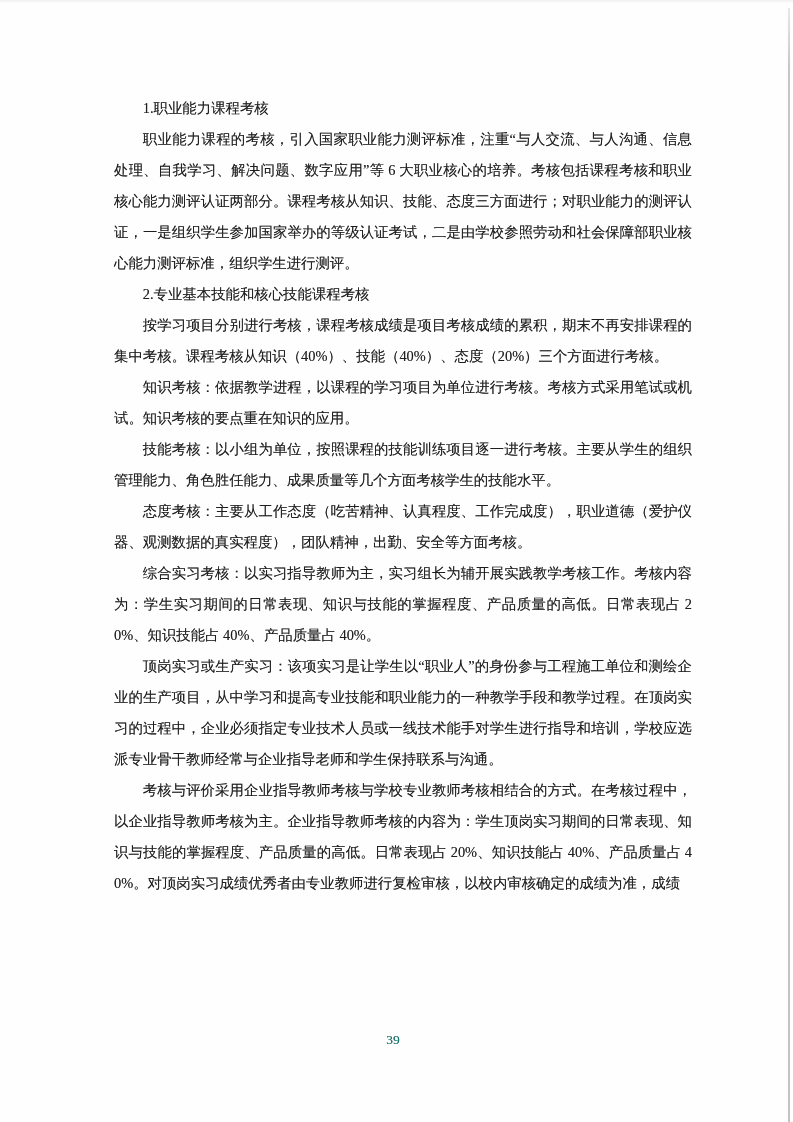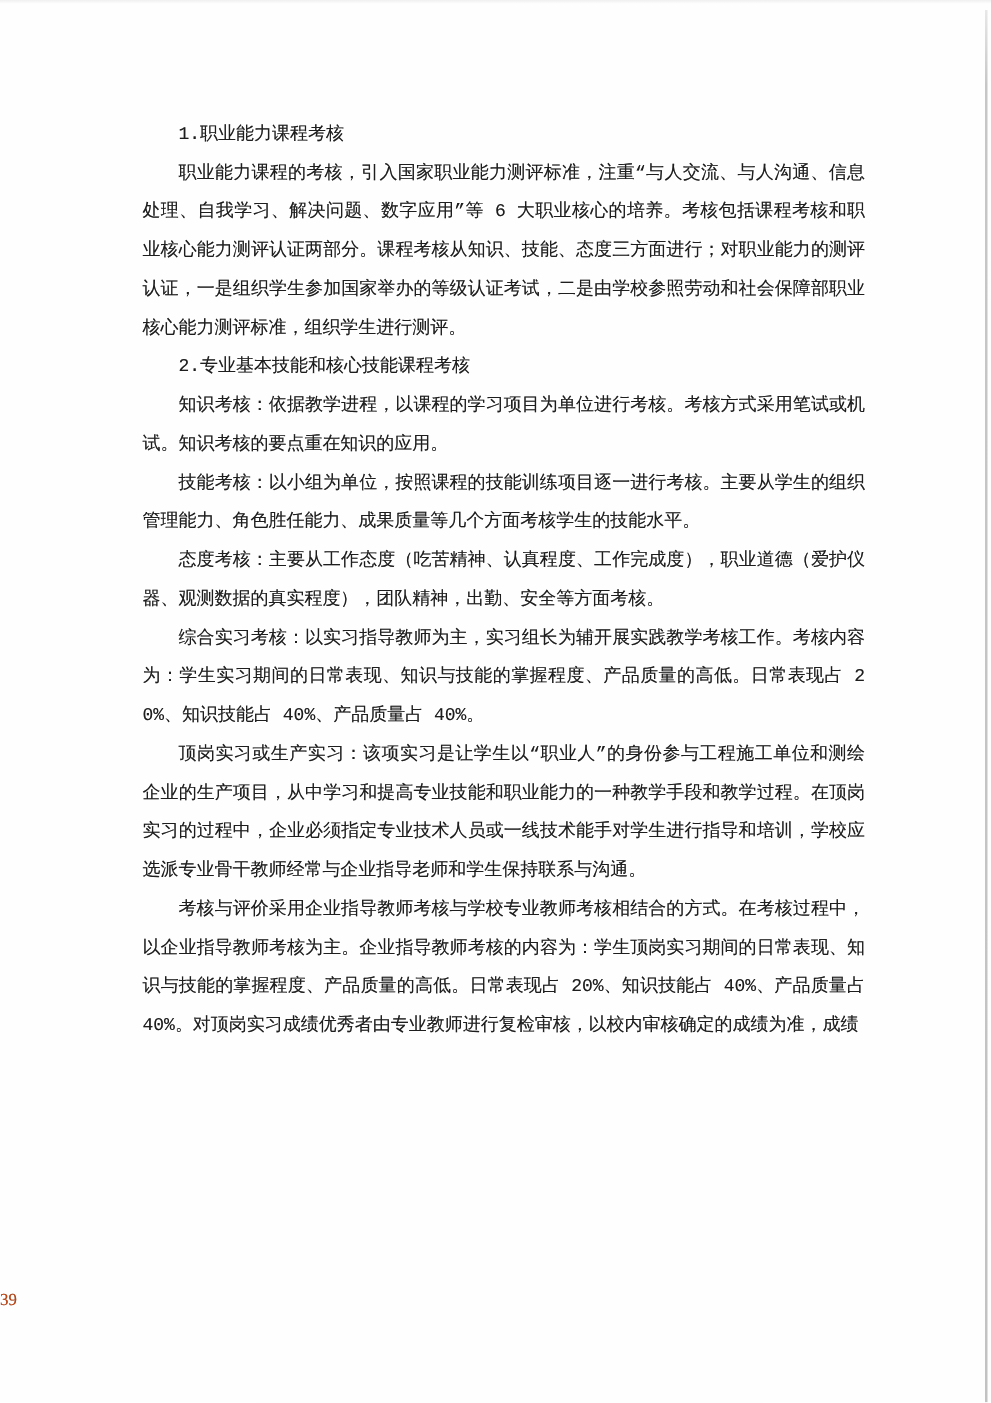--- a/index.html
+++ b/index.html
@@ -24,28 +24,28 @@
     font-size: 14.4px;
     line-height: 31px;
     text-align: justify;
     text-shadow: 0 0 0.5px rgba(45,45,45,0.55);
   }
   .doc-body p {
     margin: 0;
     padding: 0;
     text-indent: 2em;
     word-break: break-all;
-    font-family: Liberation Mono, monospace;
   }
   .page-footer {
     position: absolute;
     left: 0;
     top: 1031px;
     width: 786px;
-    color: #c2410c;
+    text-align: center;
+    color: #0f766e;
     font-size: 13.5px;
     line-height: 18px;
     text-shadow: 0 0 0.5px rgba(45,45,45,0.5);
   }
   .scan-edge-right {
     position: absolute;
     top: 8px;
     bottom: 0;
     right: 3px;
     width: 2px;
@@ -63,20 +63,21 @@
 </head>
 <body>
 
 <div class="page">
   <div class="scan-shade-top"></div>
   <div class="doc-body">
 
   <p>1.职业能力课程考核</p>
       <p>职业能力课程的考核，引入国家职业能力测评标准，注重“与人交流、与人沟通、信息处理、自我学习、解决问题、数字应用”等 6 大职业核心的培养。考核包括课程考核和职业核心能力测评认证两部分。课程考核从知识、技能、态度三方面进行；对职业能力的测评认证，一是组织学生参加国家举办的等级认证考试，二是由学校参照劳动和社会保障部职业核心能力测评标准，组织学生进行测评。</p>
       <p>2.专业基本技能和核心技能课程考核</p>
+      <p>按学习项目分别进行考核，课程考核成绩是项目考核成绩的累积，期末不再安排课程的集中考核。课程考核从知识（40%）、技能（40%）、态度（20%）三个方面进行考核。</p>
       <p>知识考核：依据教学进程，以课程的学习项目为单位进行考核。考核方式采用笔试或机试。知识考核的要点重在知识的应用。</p>
       <p>技能考核：以小组为单位，按照课程的技能训练项目逐一进行考核。主要从学生的组织管理能力、角色胜任能力、成果质量等几个方面考核学生的技能水平。</p>
       <p>态度考核：主要从工作态度（吃苦精神、认真程度、工作完成度），职业道德（爱护仪器、观测数据的真实程度），团队精神，出勤、安全等方面考核。</p>
       <p>综合实习考核：以实习指导教师为主，实习组长为辅开展实践教学考核工作。考核内容为：学生实习期间的日常表现、知识与技能的掌握程度、产品质量的高低。日常表现占 20%、知识技能占 40%、产品质量占 40%。</p>
       <p>顶岗实习或生产实习：该项实习是让学生以“职业人”的身份参与工程施工单位和测绘企业的生产项目，从中学习和提高专业技能和职业能力的一种教学手段和教学过程。在顶岗实习的过程中，企业必须指定专业技术人员或一线技术能手对学生进行指导和培训，学校应选派专业骨干教师经常与企业指导老师和学生保持联系与沟通。</p>
       <p>考核与评价采用企业指导教师考核与学校专业教师考核相结合的方式。在考核过程中，以企业指导教师考核为主。企业指导教师考核的内容为：学生顶岗实习期间的日常表现、知识与技能的掌握程度、产品质量的高低。日常表现占 20%、知识技能占 40%、产品质量占 40%。对顶岗实习成绩优秀者由专业教师进行复检审核，以校内审核确定的成绩为准，成绩</p>
     </div>
   <div class="page-footer">39</div>
   <div class="scan-edge-right"></div>
 </div>

